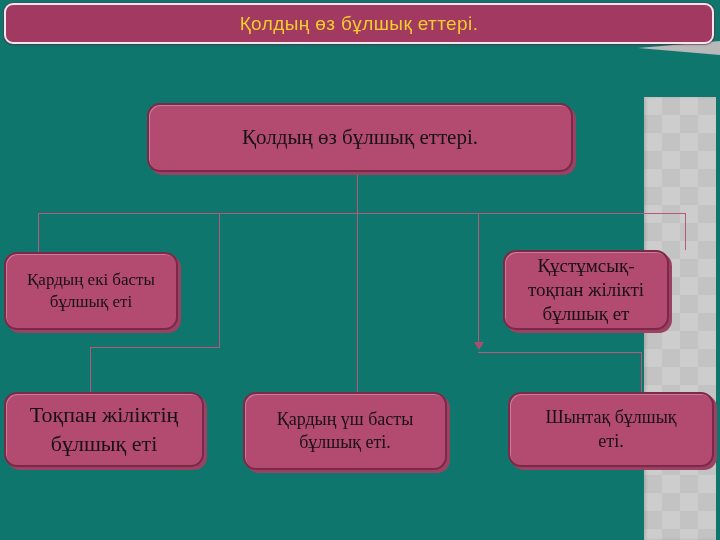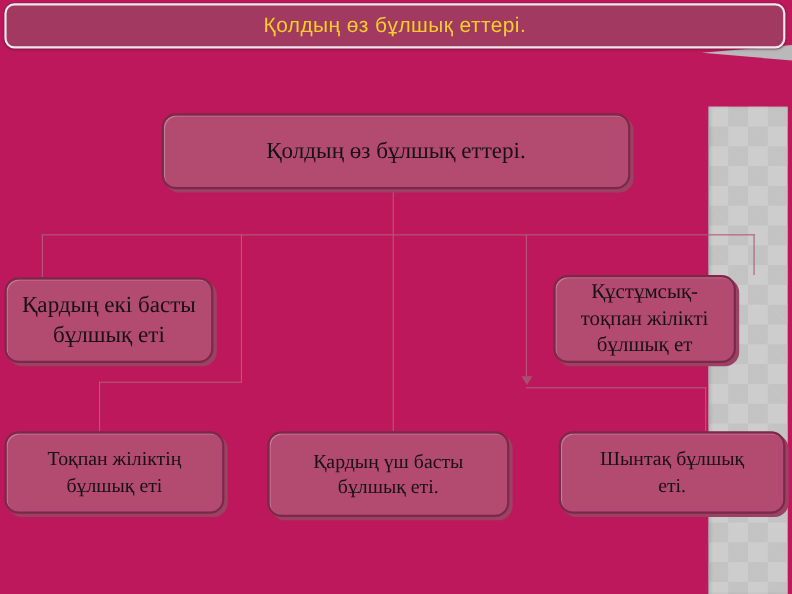--- a/index.html
+++ b/index.html
@@ -1,19 +1,19 @@
 <!DOCTYPE html>
 <html><head>
 <meta charset="utf-8">
 <style>
   html,body{margin:0;padding:0;}
   .slide{
     position:relative;
     width:720px;height:540px;
-    background:#be185d;
+    background:#0f766e;
     overflow:hidden;
     font-family:"Liberation Sans",sans-serif;
   }
   
   .gray-column{
     position:absolute;left:644px;top:97px;width:72px;height:443px;
     background-color:#cdcdcd;
     background-image:
       linear-gradient(45deg,#c3c3c3 25%,transparent 25%,transparent 75%,#c3c3c3 75%),
       linear-gradient(45deg,#c3c3c3 25%,transparent 25%,transparent 75%,#c3c3c3 75%);
@@ -49,24 +49,24 @@
     border-radius:13px;
     box-shadow:3px 3px 0 #9b4263,inset 1px 1px 0 rgba(255,255,255,0.28);
     display:flex;align-items:center;justify-content:center;
     text-align:center;
     box-sizing:border-box;
     font-family:"Liberation Serif",serif;
     color:#181114;
     line-height:1.28;
   }
   .node-root   {left:147px;top:103px;width:426px;height:69px;font-size:21px;}
-  .node-l-mid  {left:4px;  top:252px;width:190px;height:78px;font-size:21px;padding:0 12px;}
+  .node-l-mid  {left:4px;  top:252px;width:174px;height:78px;font-size:17px;padding:0 12px;}
   .node-r-mid  {left:503px;top:250px;width:166px;height:80px;font-size:19px;padding:0 10px;}
-  .node-b-left {left:4px;  top:392px;width:200px;height:75px;font-size:18px;padding:0 12px;}
-  .node-b-ctr  {left:243px;top:392px;width:220px;height:78px;font-size:18px;padding:0 10px;}
+  .node-b-left {left:4px;  top:392px;width:200px;height:75px;font-size:22px;padding:0 12px;}
+  .node-b-ctr  {left:243px;top:392px;width:204px;height:78px;font-size:18px;padding:0 10px;}
   .node-b-right{left:508px;top:392px;width:206px;height:75px;font-size:18px;padding:0 30px;}
   
   .line{position:absolute;background:#b25a78;}
   .arrowhead{
     position:absolute;left:474px;top:342px;width:0;height:0;
     border-left:5px solid transparent;
     border-right:5px solid transparent;
     border-top:8px solid #a84f6f;
   }
 </style>

